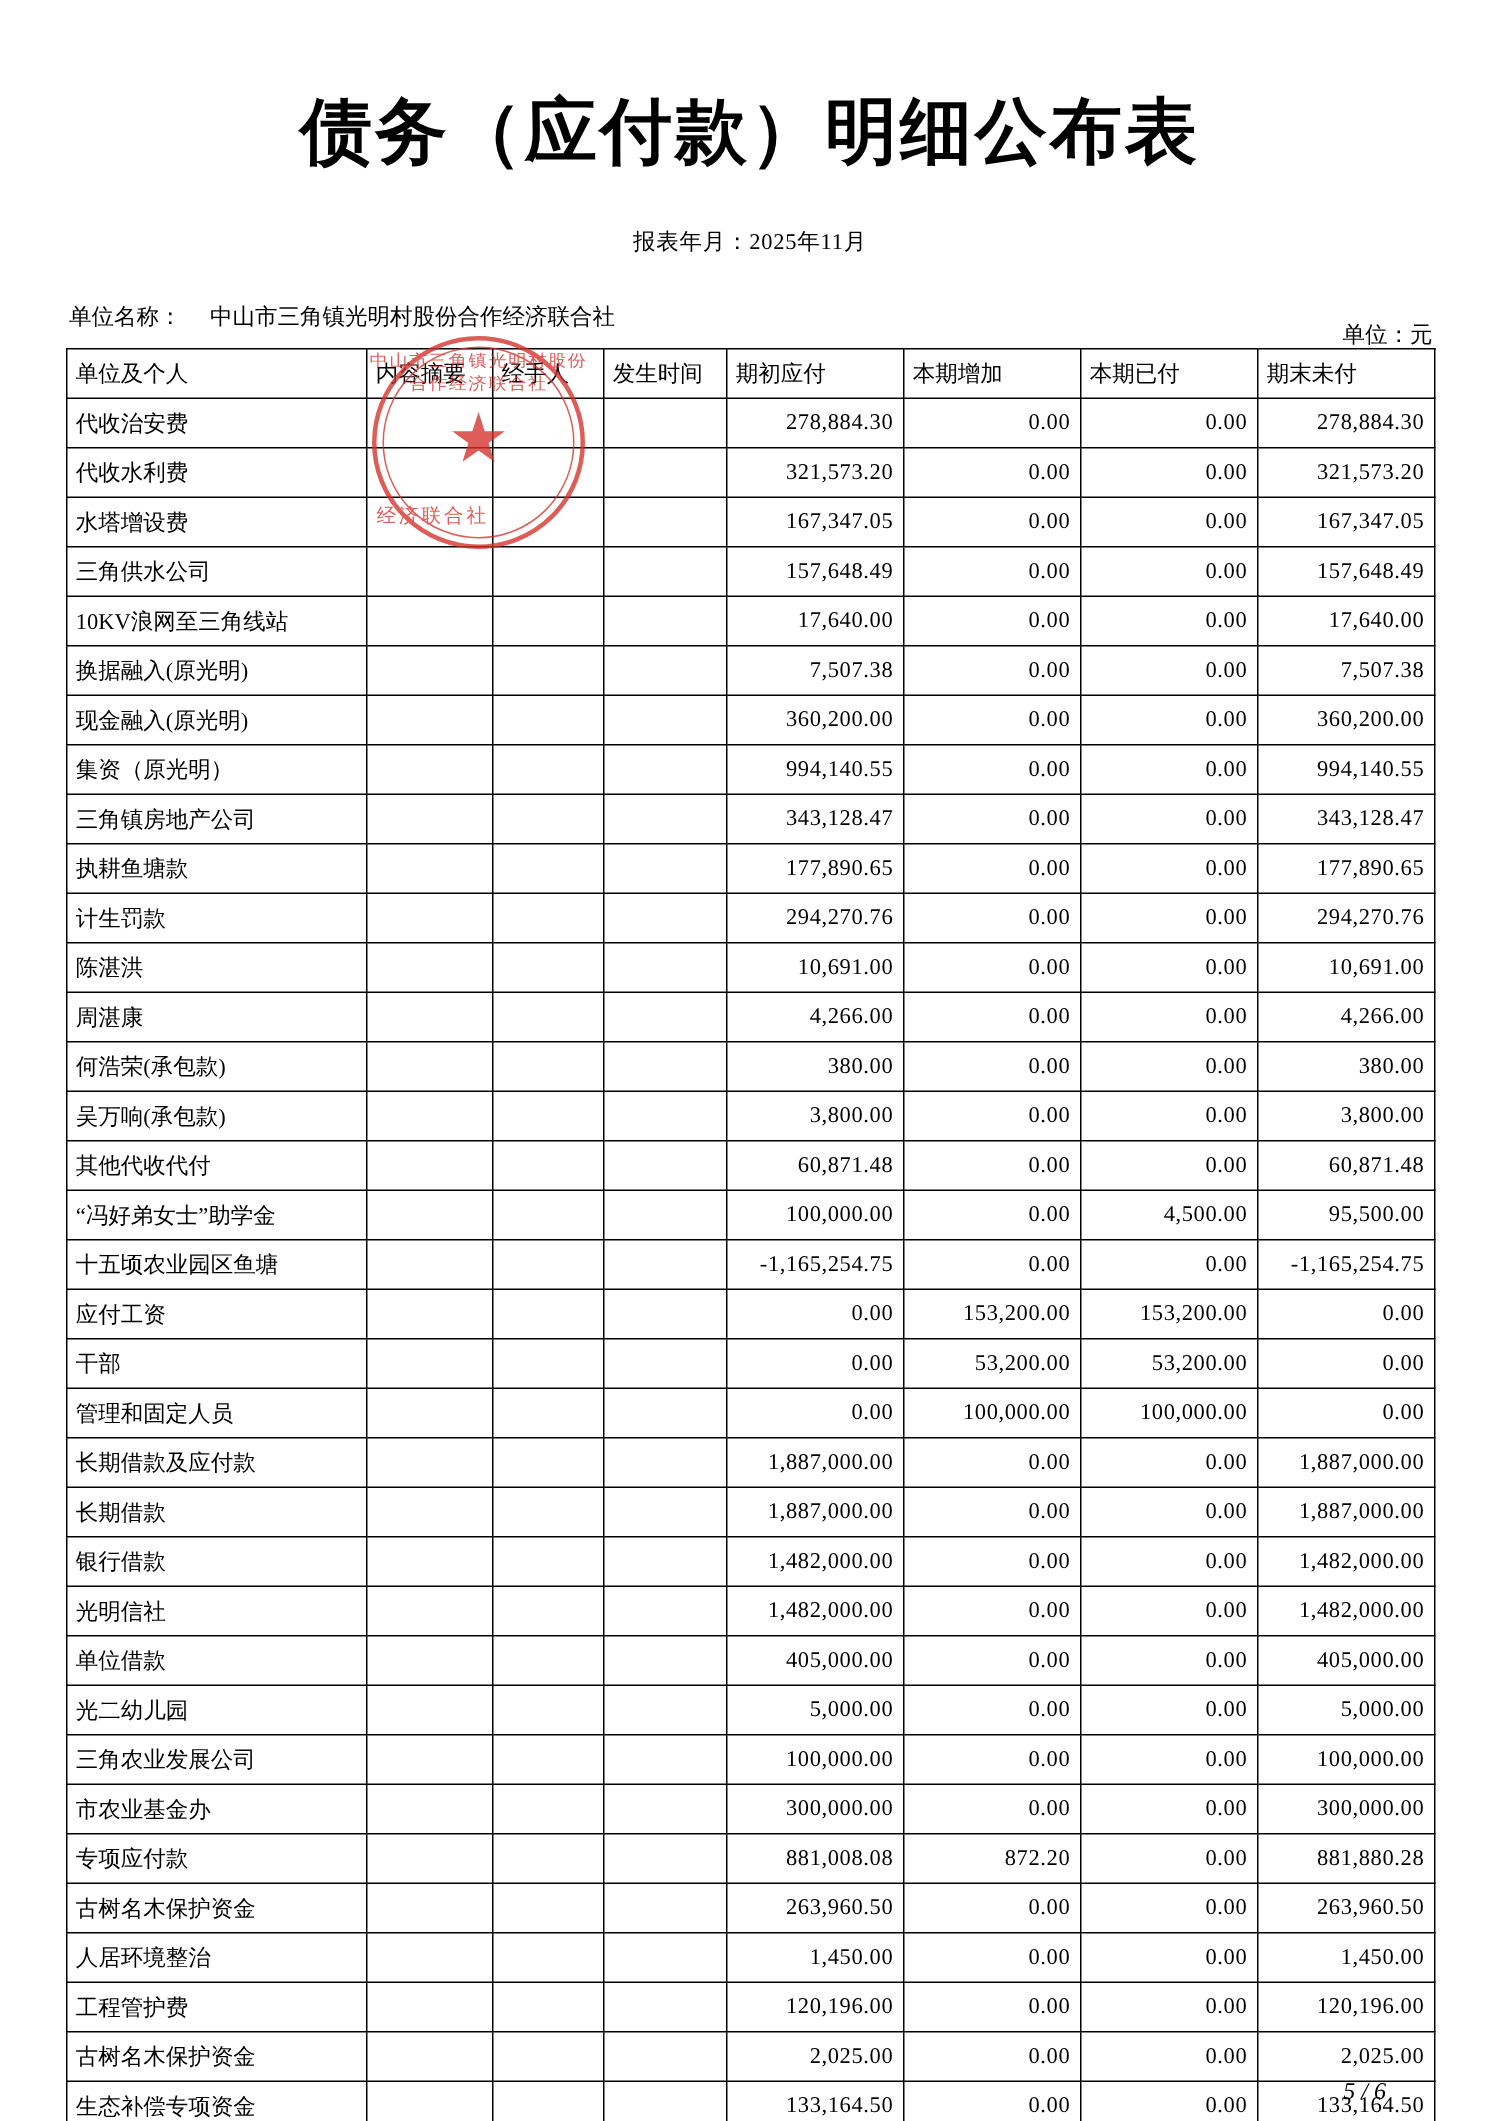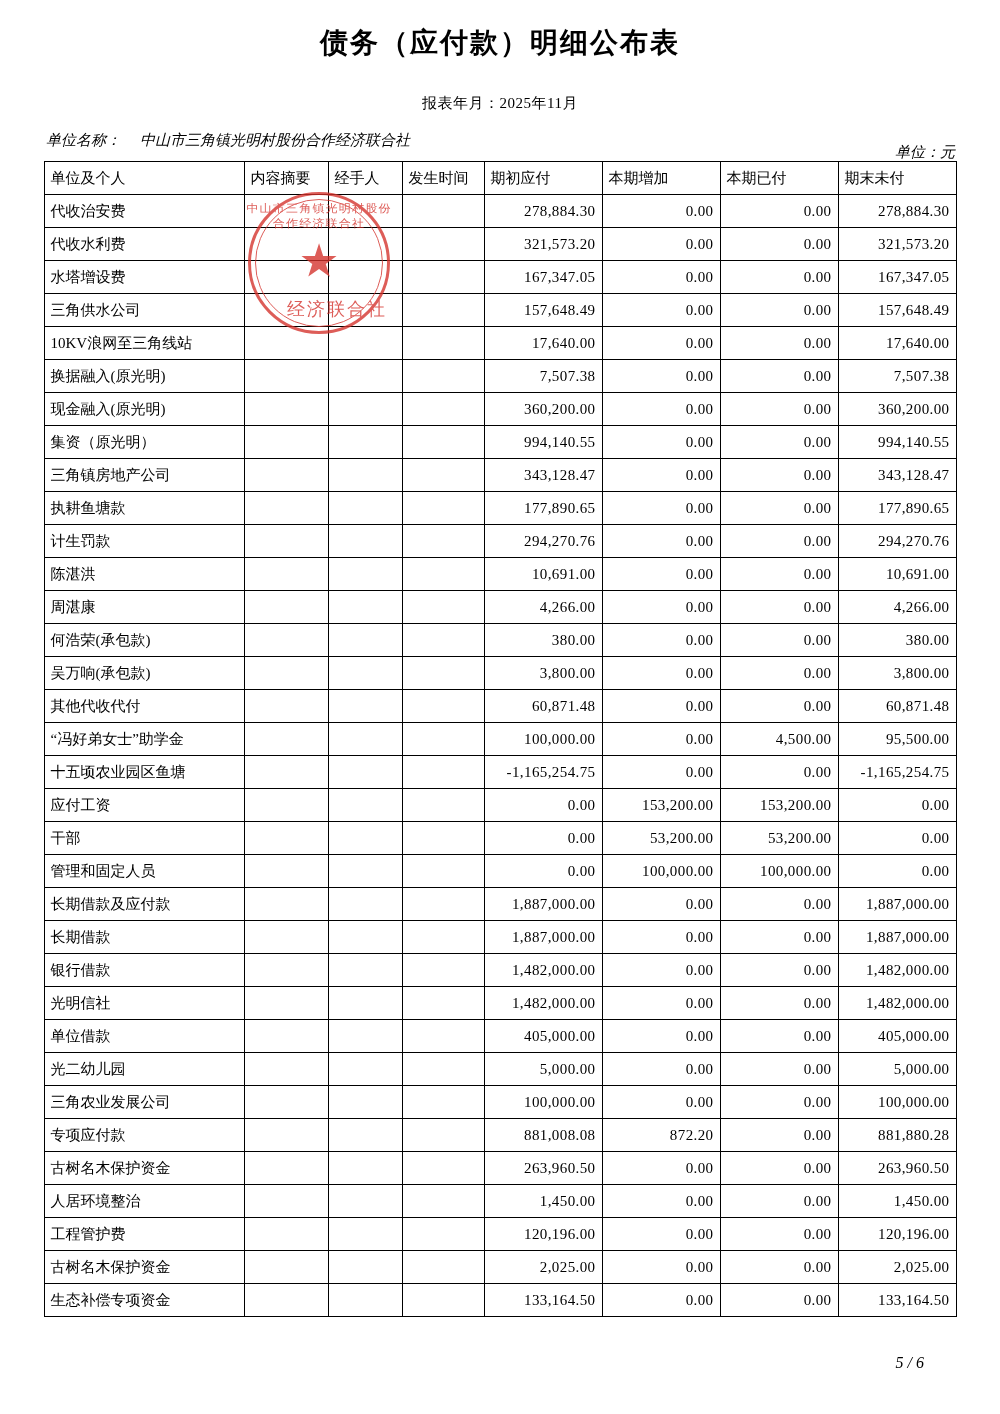--- a/index.html
+++ b/index.html
@@ -17,38 +17,37 @@
   }
   .page {
     position: relative;
     width: 1000px;
     height: 1414px;
     box-sizing: border-box;
     padding: 0;
   }
   .doc-title {
     text-align: center;
-    font-size: 28px;
+    font-size: 48px;
     font-weight: bold;
     letter-spacing: 2px;
-    margin-top: 24px;
+    margin-top: 56px;
     font-family: "Liberation Serif", "DejaVu Serif", serif;
   }
   .doc-subtitle {
     text-align: center;
     font-size: 15px;
     margin-top: 32px;
     letter-spacing: 0.5px;
   }
   .meta-row {
     position: relative;
-    margin-top: 18px;
+    margin-top: 31px;
     height: 22px;
     padding: 0 40px;
-    font-style: italic;
   }
   .meta-unit-label {
     position: absolute;
     left: 46px;
     top: 0;
     font-size: 15px;
   }
   .meta-unit-value {
     position: absolute;
     left: 140px;
@@ -119,22 +118,22 @@
     text-align: center;
     font-size: 11px;
     letter-spacing: 1px;
     transform: scaleX(1.1);
   }
   .stamp .bottomtext {
     position: absolute;
     left: 0;
     bottom: 10px;
     width: 100%;
-    text-align: right;
-    font-size: 18px;
+    text-align: left;
+    font-size: 13px;
     letter-spacing: 2px;
   }
   .stamp-ring2 {
     position: absolute;
     left: 4px;
     top: 4px;
     right: 4px;
     bottom: 4px;
     border: 1px solid #d4302a;
     border-radius: 50%;
@@ -459,20 +458,30 @@
           <td class="name indent-1">三角农业发展公司</td>
           <td class="blank"></td>
           <td class="blank"></td>
           <td class="blank"></td>
           <td class="num">100,000.00</td>
           <td class="num">0.00</td>
           <td class="num">0.00</td>
           <td class="num">100,000.00</td>
         </tr>
         <tr>
+          <td class="name indent-1">市农业基金办</td>
+          <td class="blank"></td>
+          <td class="blank"></td>
+          <td class="blank"></td>
+          <td class="num">300,000.00</td>
+          <td class="num">0.00</td>
+          <td class="num">0.00</td>
+          <td class="num">300,000.00</td>
+        </tr>
+        <tr>
           <td class="name indent-0">专项应付款</td>
           <td class="blank"></td>
           <td class="blank"></td>
           <td class="blank"></td>
           <td class="num">881,008.08</td>
           <td class="num">872.20</td>
           <td class="num">0.00</td>
           <td class="num">881,880.28</td>
         </tr>
         <tr>

